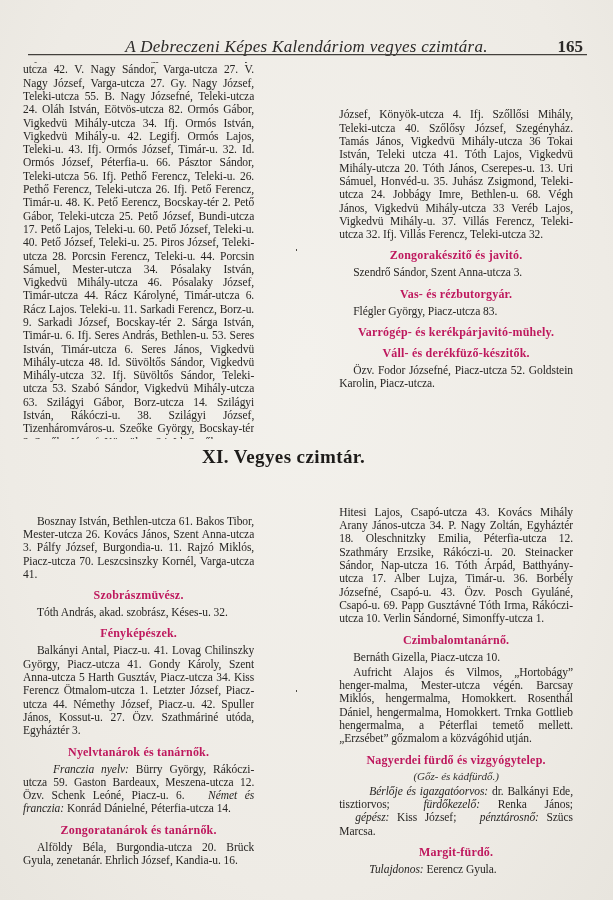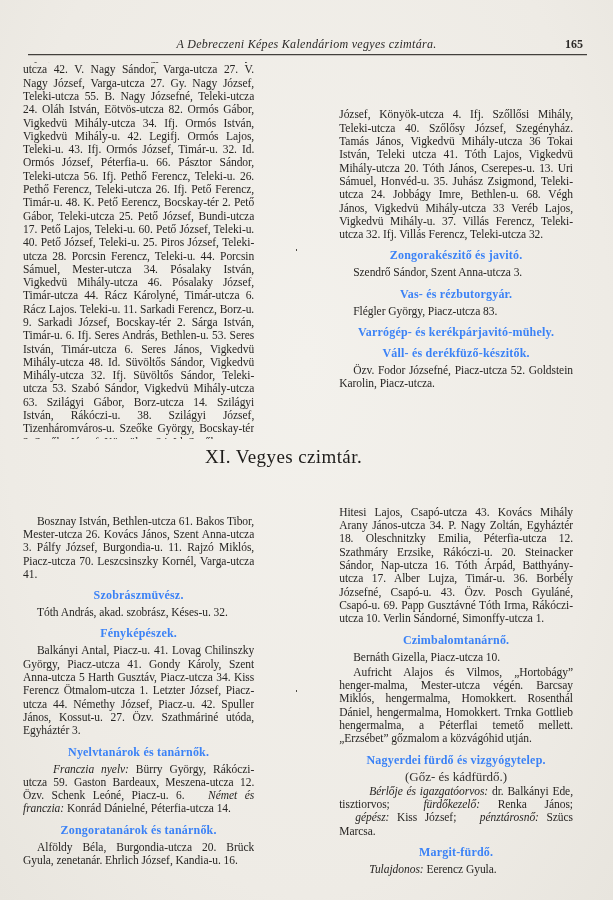--- a/index.html
+++ b/index.html
@@ -5,21 +5,21 @@
   html,body{margin:0;padding:0;}
   body{
     width:613px;height:900px;overflow:hidden;position:relative;
     background:radial-gradient(ellipse at 50% 40%, #f3f1ec 0%, #eeebe5 70%, #e8e5de 100%);
     font-family:"Liberation Serif","DejaVu Serif",serif;
     color:#272523;
     -webkit-font-smoothing:antialiased;
   }
   .running-head{
     position:absolute;top:37px;left:28px;right:28px;height:16px;
-    font-size:12px;
+    font-size:17px;
   }
   .running-title{
     position:absolute;left:0;right:0;text-align:center;
     font-style:italic;letter-spacing:0.3px;color:#2c2a28;
   }
   .page-number{
     position:absolute;right:2px;top:0;font-weight:bold;color:#2c2a28;
   }
   .head-rule{
     position:absolute;top:54px;left:28px;right:26px;height:1px;
@@ -39,28 +39,28 @@
     background:#4d4a45;
   }
   .para{
     margin:0 0 2px 0;font-size:11.5px;line-height:13.3px;
     text-align:justify;text-indent:14px;letter-spacing:-0.05px;
   }
   .para.cont{text-indent:0;}
   .para .it{font-style:italic;margin-left:16px;}
   .colhead{
     margin:8px 0 4px 0;font-size:12px;line-height:13px;font-weight:bold;
-    text-align:center;letter-spacing:0.2px;color:#3b82f6;
+    text-align:center;letter-spacing:0.2px;color:#be185d;
   }
   .subhead{
-    margin:0 0 3px 0;font-size:13px;line-height:11px;text-align:center;color:#34312e;
+    margin:0 0 3px 0;font-size:11px;line-height:11px;text-align:center;color:#34312e;font-style:italic;
   }
   .section-title{
     position:absolute;top:446px;left:0;width:567px;text-align:center;
-    font-size:19px;font-weight:normal;letter-spacing:0.4px;color:#1e1c1a;
+    font-size:19px;font-weight:bold;letter-spacing:0.4px;color:#1e1c1a;
   }
 </style>
 </head>
 <body>
 
 <div class="running-head">
   <div class="running-title">A Debreczeni Képes Kalendáriom vegyes czimtára.</div>
   <div class="page-number">165</div>
 </div>
 <div class="head-rule"></div>

